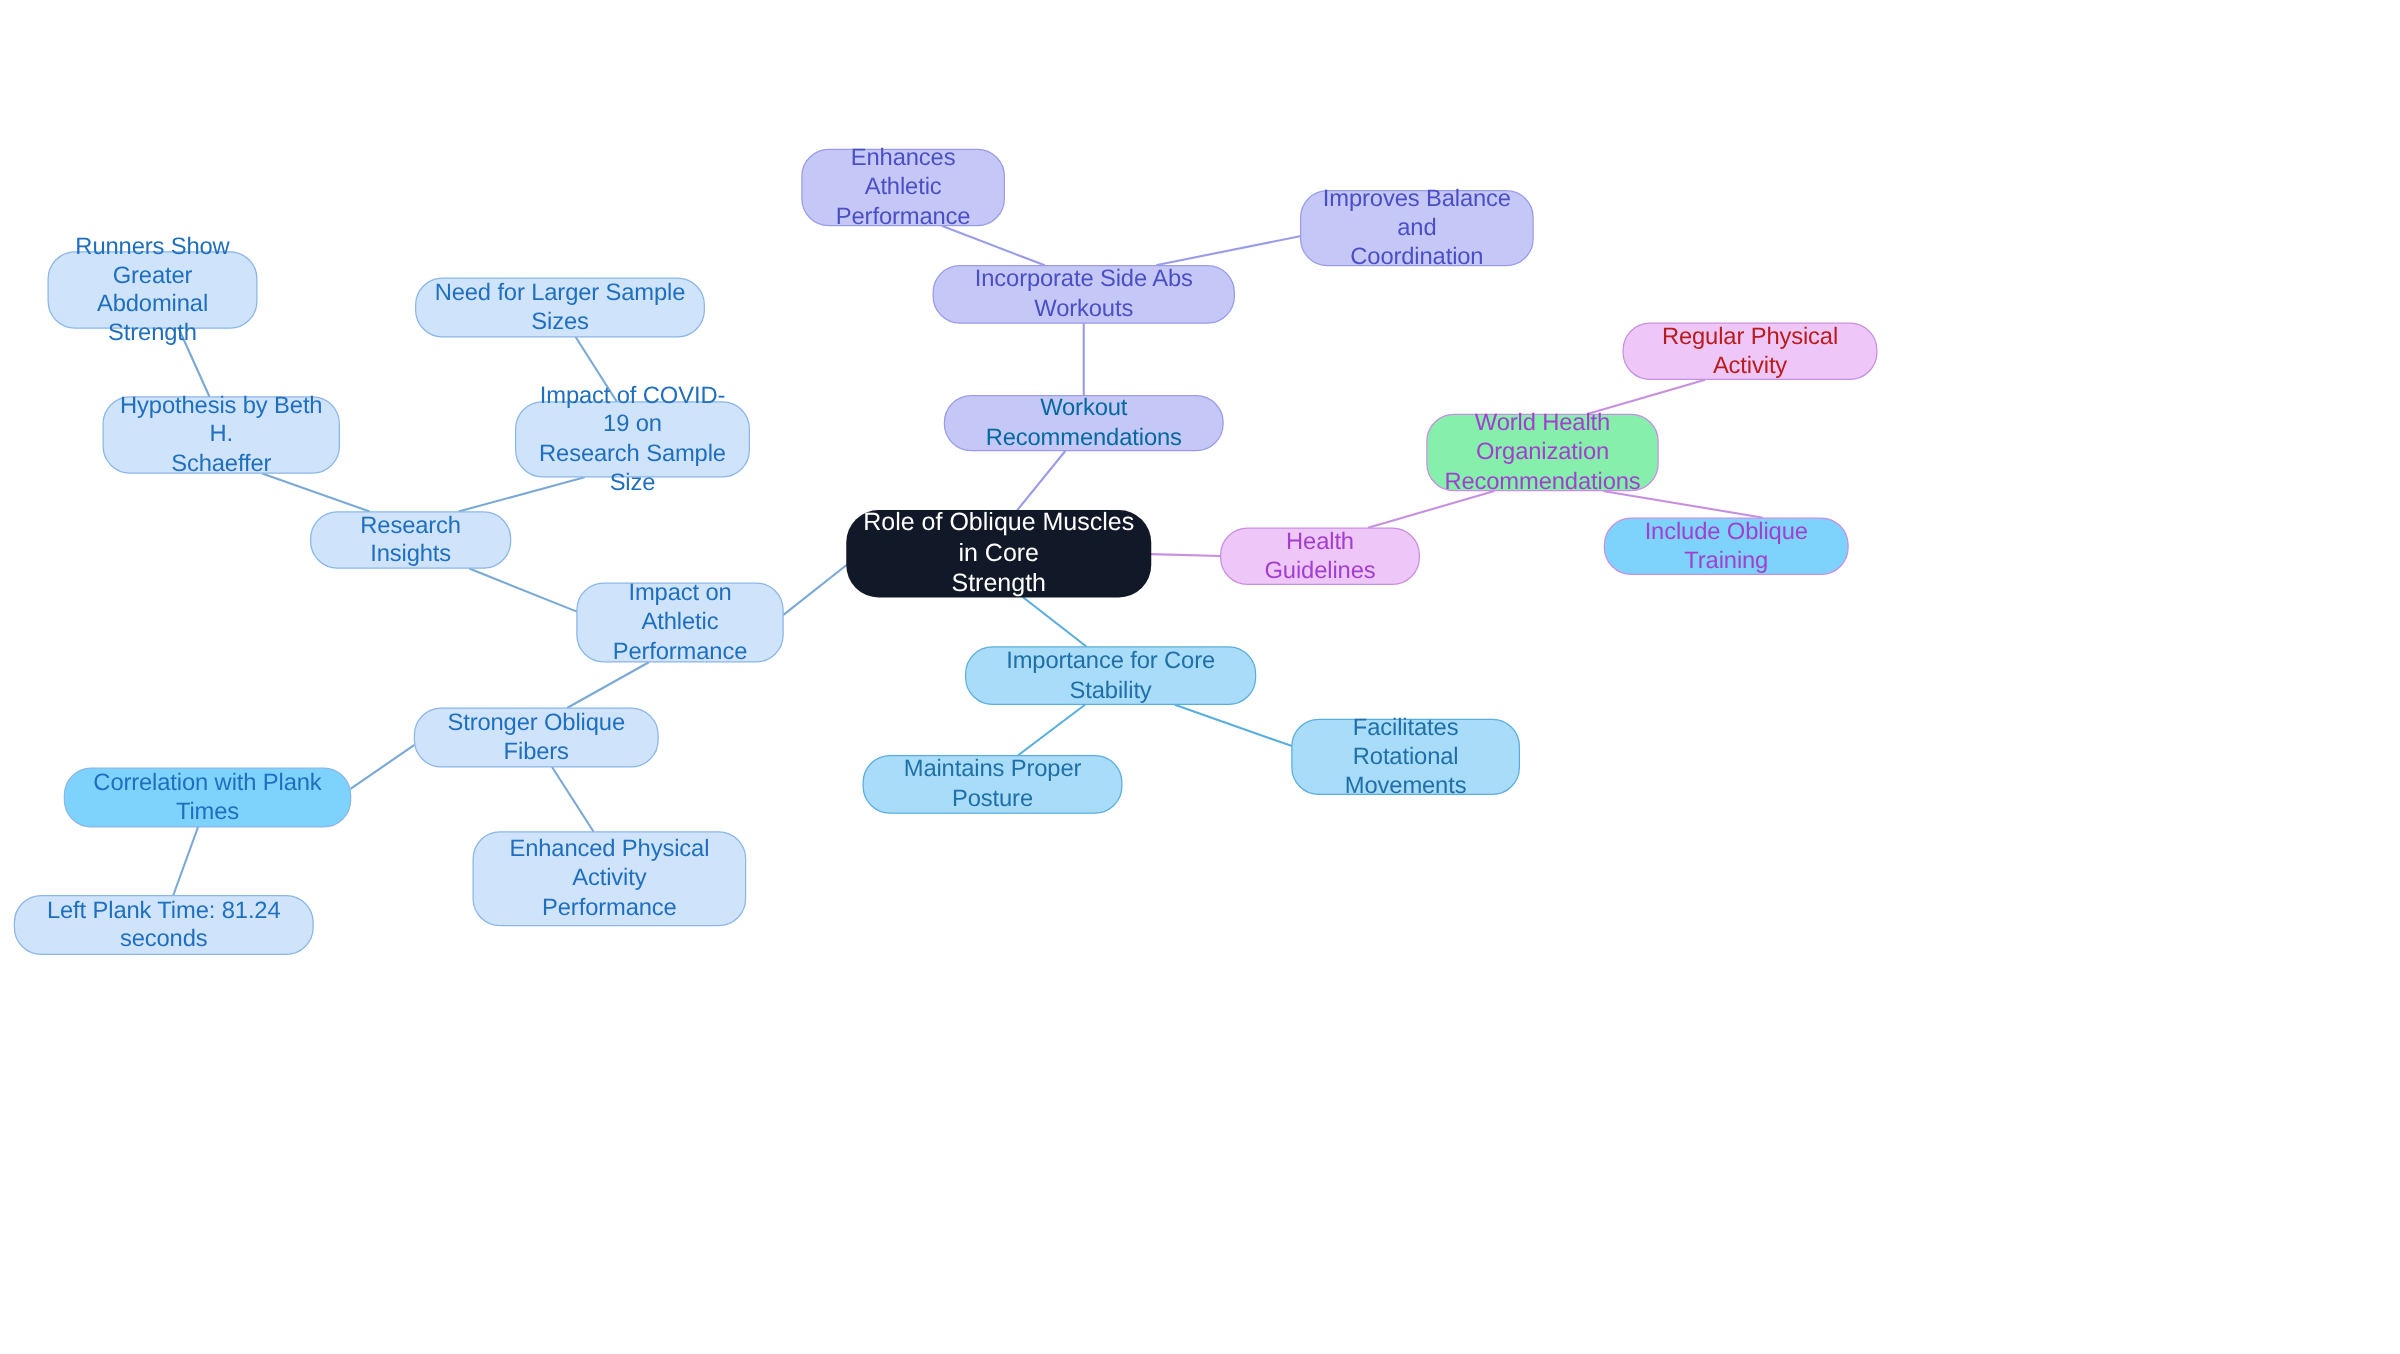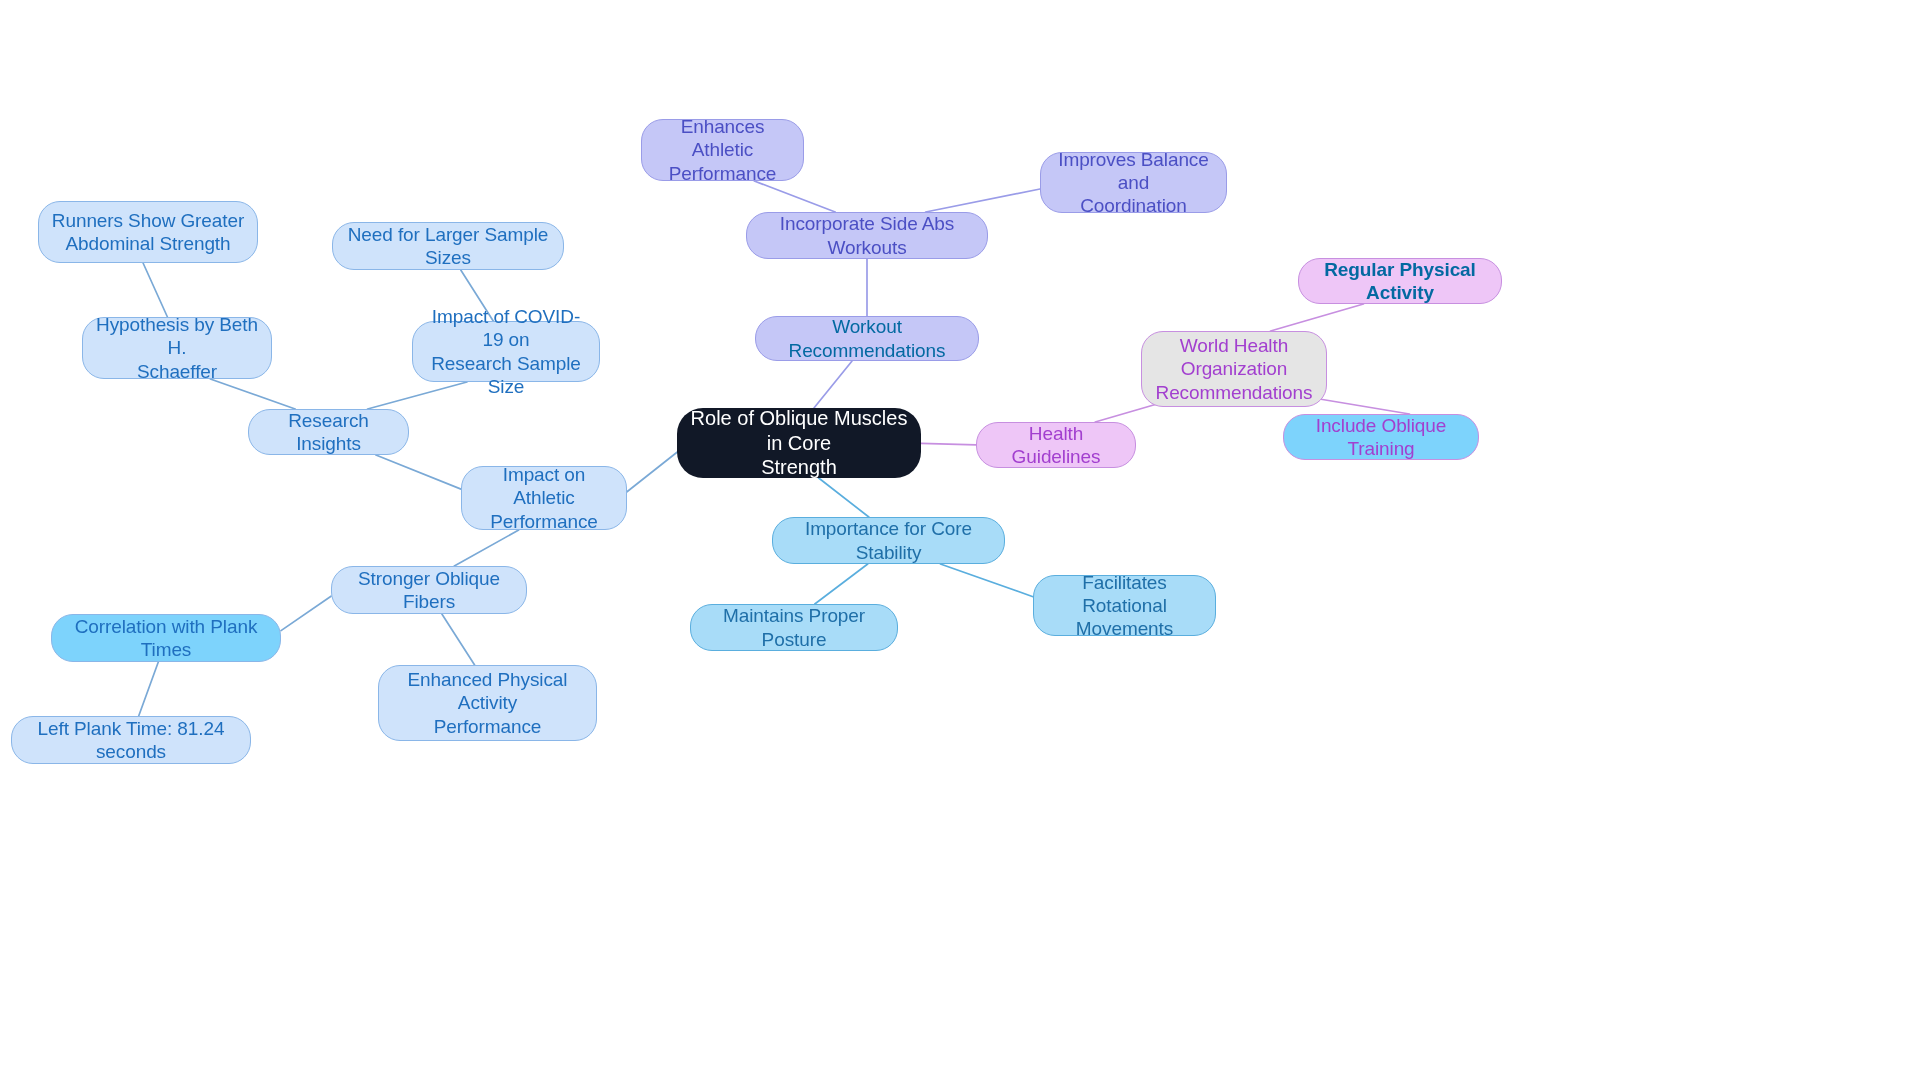--- a/index.html
+++ b/index.html
@@ -75,41 +75,41 @@
       <path d="M 818.69 478 L 868.81 517" stroke="#5aaede" stroke-width="1.7" fill="none" stroke-linecap="round"></path>
       <path d="M 867.71 564 L 814.79 604" stroke="#5aaede" stroke-width="1.7" fill="none" stroke-linecap="round"></path>
       <path d="M 940.42 564 L 1033 596.6795550847457" stroke="#5aaede" stroke-width="1.7" fill="none" stroke-linecap="round"></path>
     </svg>
   <div id="node-layer">
       <div class="node root" style="left: 677px; top: 408px; width: 244px; height: 70px; background: rgb(17, 24, 39); border-color: rgb(17, 24, 39); color: rgb(255, 255, 255);">Role of Oblique Muscles in Core
 Strength</div>
       <div class="node lvl2" style="left: 461px; top: 466px; width: 166px; height: 64px; background: rgb(207, 227, 251); border-color: rgb(138, 182, 232); color: rgb(31, 111, 191);">Impact on Athletic
 Performance</div>
       <div class="node lvl2" style="left: 248px; top: 409px; width: 161px; height: 46px; background: rgb(207, 227, 251); border-color: rgb(138, 182, 232); color: rgb(31, 111, 191);">Research Insights</div>
-      <div class="node lvl2" style="left: 38px; top: 201px; width: 220px; height: 62px; background: rgb(207, 227, 251); border-color: rgb(138, 182, 232); color: rgb(31, 111, 191);">Runners Show Greater
+      <div class="node lvl2" style="left: 38px; top: 201px; width: 168px; height: 62px; background: rgb(207, 227, 251); border-color: rgb(138, 182, 232); color: rgb(31, 111, 191);">Runners Show Greater
 Abdominal Strength</div>
       <div class="node lvl1" style="left: 82px; top: 317px; width: 190px; height: 62px; background: rgb(207, 227, 251); border-color: rgb(138, 182, 232); color: rgb(31, 111, 191);">Hypothesis by Beth H.
 Schaeffer</div>
       <div class="node lvl2" style="left: 332px; top: 222px; width: 232px; height: 48px; background: rgb(207, 227, 251); border-color: rgb(138, 182, 232); color: rgb(31, 111, 191);">Need for Larger Sample Sizes</div>
       <div class="node lvl2" style="left: 412px; top: 321px; width: 188px; height: 61px; background: rgb(207, 227, 251); border-color: rgb(138, 182, 232); color: rgb(31, 111, 191);">Impact of COVID-19 on
 Research Sample Size</div>
       <div class="node lvl2" style="left: 331px; top: 566px; width: 196px; height: 48px; background: rgb(207, 227, 251); border-color: rgb(138, 182, 232); color: rgb(31, 111, 191);">Stronger Oblique Fibers</div>
       <div class="node lvl2" style="left: 51px; top: 614px; width: 230px; height: 48px; background: #7dd3fc; border-color: rgb(138, 182, 232); color: rgb(31, 111, 191);">Correlation with Plank Times</div>
       <div class="node lvl2" style="left: 11px; top: 716px; width: 240px; height: 48px; background: rgb(207, 227, 251); border-color: rgb(138, 182, 232); color: rgb(31, 111, 191);">Left Plank Time: 81.24 seconds</div>
       <div class="node lvl2" style="left: 378px; top: 665px; width: 219px; height: 76px; background: rgb(207, 227, 251); border-color: rgb(138, 182, 232); color: rgb(31, 111, 191);">Enhanced Physical Activity
 Performance</div>
       <div class="node lvl2" style="left: 755px; top: 316px; width: 224px; height: 45px; background: rgb(197, 199, 247); border-color: rgb(154, 156, 232); color: #0369a1;">Workout Recommendations</div>
       <div class="node lvl2" style="left: 746px; top: 212px; width: 242px; height: 47px; background: rgb(197, 199, 247); border-color: rgb(154, 156, 232); color: rgb(75, 79, 196);">Incorporate Side Abs Workouts</div>
       <div class="node lvl2" style="left: 641px; top: 119px; width: 163px; height: 62px; background: rgb(197, 199, 247); border-color: rgb(154, 156, 232); color: rgb(75, 79, 196);">Enhances Athletic
 Performance</div>
       <div class="node lvl2" style="left: 1040px; top: 152px; width: 187px; height: 61px; background: rgb(197, 199, 247); border-color: rgb(154, 156, 232); color: rgb(75, 79, 196);">Improves Balance and
 Coordination</div>
       <div class="node lvl2" style="left: 976px; top: 422px; width: 160px; height: 46px; background: rgb(238, 198, 247); border-color: rgb(199, 143, 224); color: rgb(162, 63, 207);">Health Guidelines</div>
-      <div class="node lvl2" style="left: 1141px; top: 331px; width: 186px; height: 76px; background: #e5e5e5; border-color: rgb(199, 143, 224); color: rgb(162, 63, 207);">World Health Organization
+      <div class="node lvl2" style="left: 1141px; top: 331px; width: 186px; height: 62px; background: #86efac; border-color: rgb(199, 143, 224); color: rgb(162, 63, 207);">World Health Organization
 Recommendations</div>
-      <div class="node lvl2" style="left: 1298px; top: 258px; width: 204px; height: 46px; background: rgb(238, 198, 247); border-color: rgb(199, 143, 224); color: #0369a1; font-weight: bold;">Regular Physical Activity</div>
+      <div class="node lvl2" style="left: 1298px; top: 258px; width: 204px; height: 46px; background: rgb(238, 198, 247); border-color: rgb(199, 143, 224); color: #b91c1c;">Regular Physical Activity</div>
       <div class="node lvl2" style="left: 1283px; top: 414px; width: 196px; height: 46px; background: #7dd3fc; border-color: rgb(199, 143, 224); color: rgb(162, 63, 207);">Include Oblique Training</div>
       <div class="node lvl2" style="left: 772px; top: 517px; width: 233px; height: 47px; background: rgb(168, 220, 248); border-color: rgb(90, 174, 222); color: rgb(31, 111, 168);">Importance for Core Stability</div>
       <div class="node lvl2" style="left: 690px; top: 604px; width: 208px; height: 47px; background: rgb(168, 220, 248); border-color: rgb(90, 174, 222); color: rgb(31, 111, 168);">Maintains Proper Posture</div>
       <div class="node lvl1" style="left: 1033px; top: 575px; width: 183px; height: 61px; background: rgb(168, 220, 248); border-color: rgb(90, 174, 222); color: rgb(31, 111, 168);">Facilitates Rotational
 Movements</div>
     </div>
 </div>
 
 </body></html>

